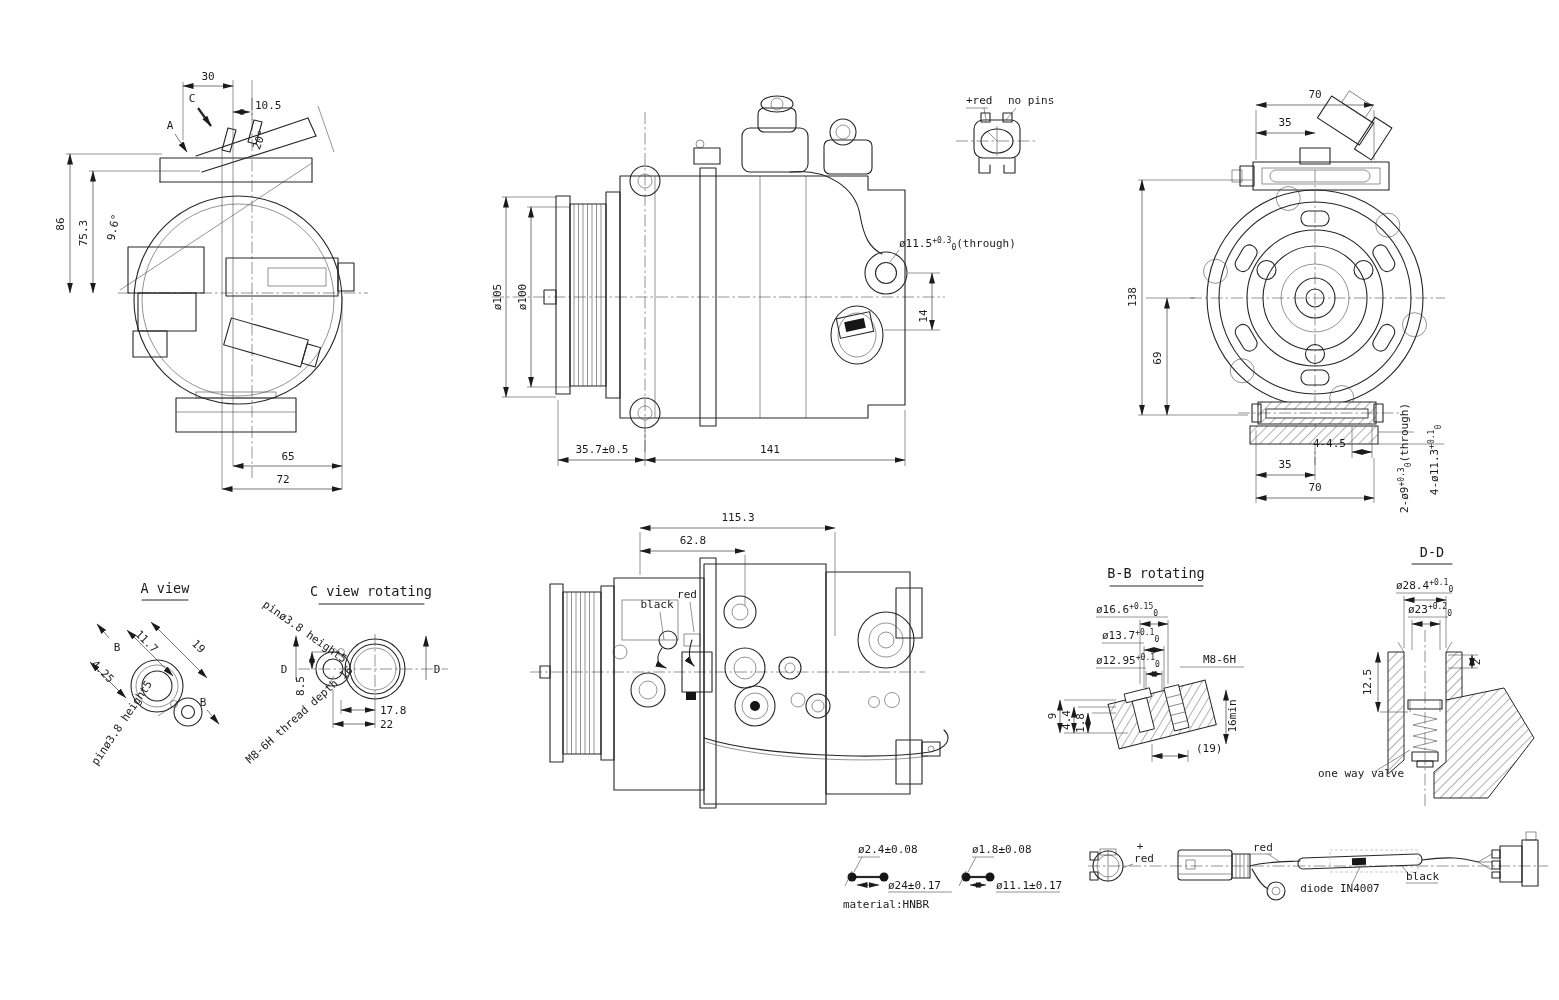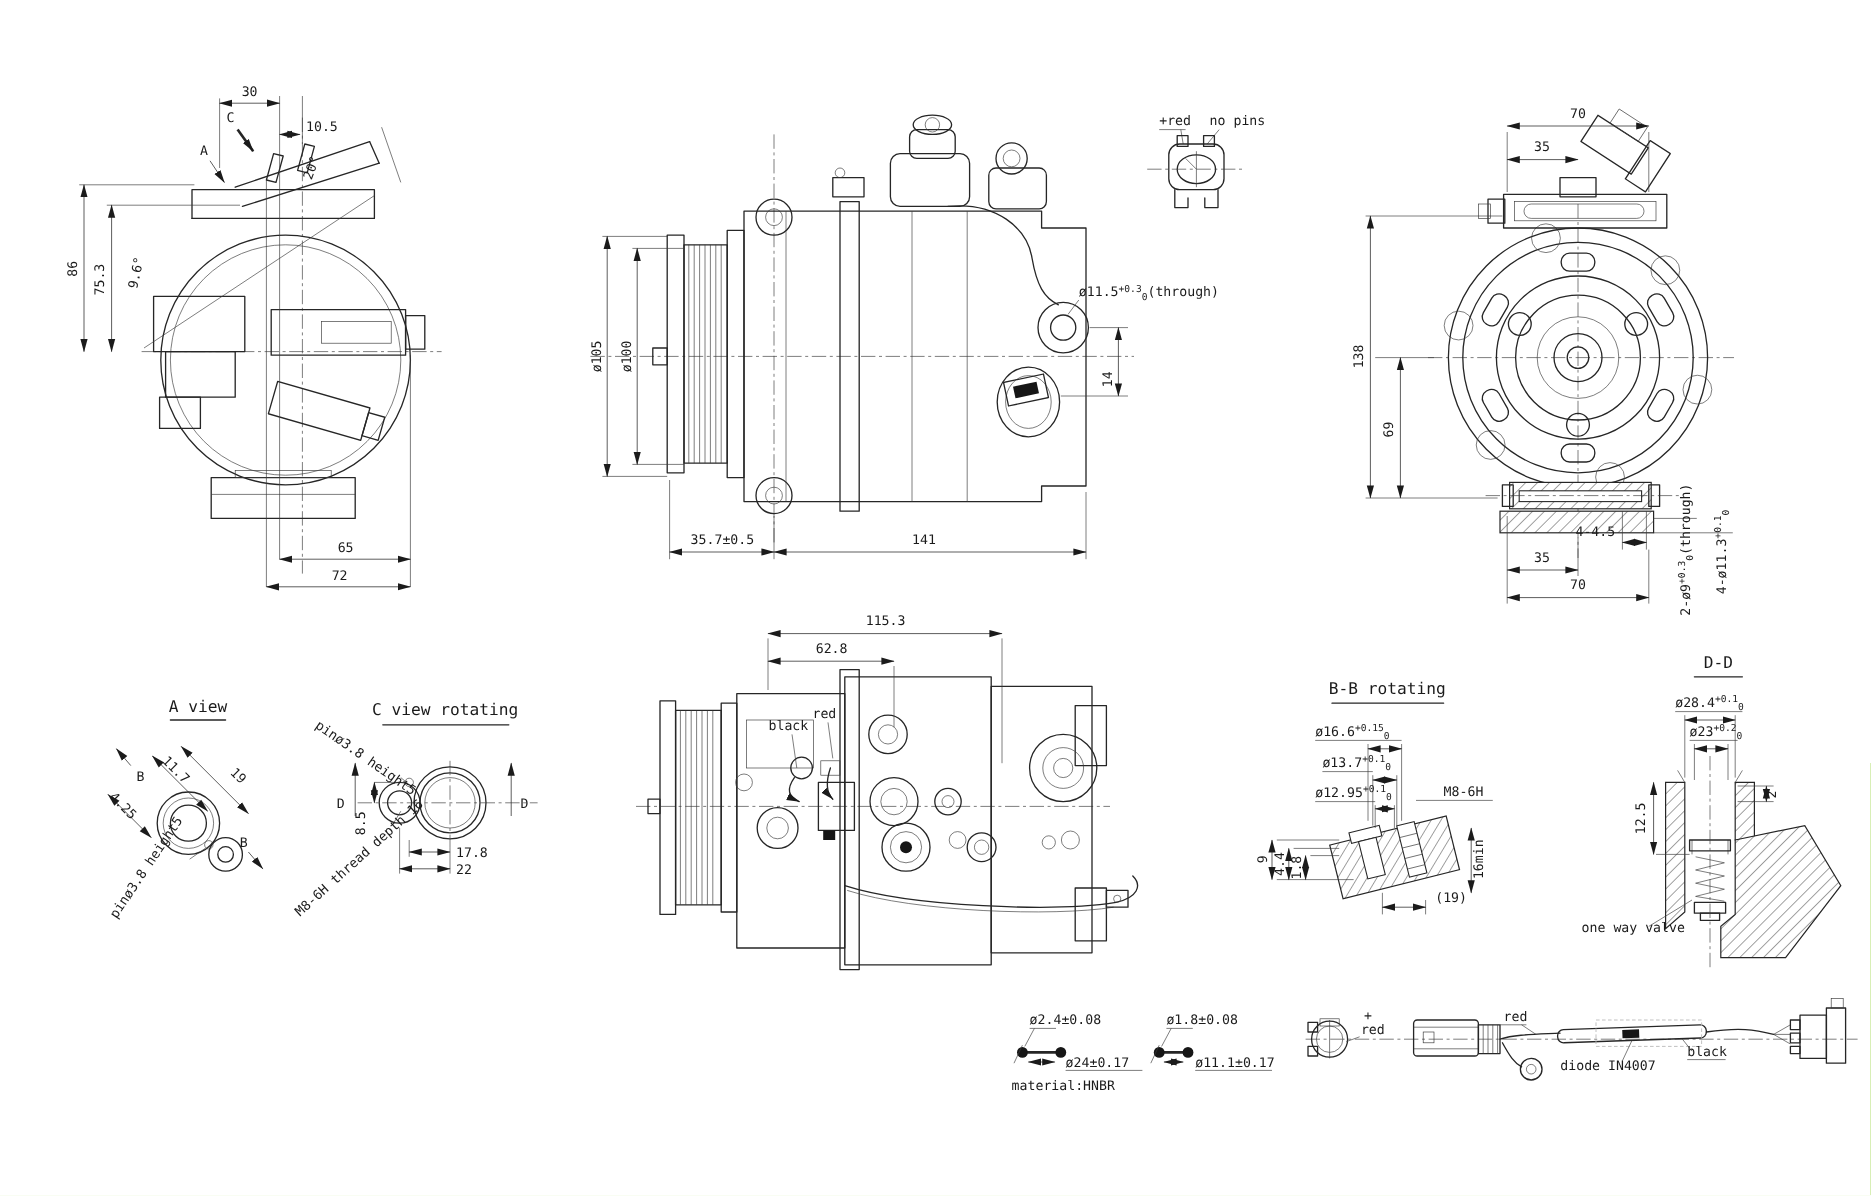--- a/index.html
+++ b/index.html
@@ -1,16 +1,16 @@
 <!DOCTYPE html>
 <html><head>
 <meta charset="utf-8">
 <style>
   html,body{margin:0;padding:0;background:#fff;}
-  .sheet{position:relative;width:1559px;height:996px;background:#84cc16;overflow:hidden;text-align:right;}
+  .sheet{position:relative;width:1559px;height:996px;background:#eab308;overflow:hidden;text-align:right;}
   svg{display:block;}
   .t  {font-family:"DejaVu Sans Mono","Liberation Mono",monospace;font-size:11px;fill:#1b1b1b;}
   .ts {font-size:8px;}
   .tt {font-family:"DejaVu Sans Mono","Liberation Mono",monospace;font-size:13.5px;fill:#1b1b1b;}
   .mid{text-anchor:middle;}
   .end{text-anchor:end;}
   .ln {fill:none;stroke:#262626;stroke-width:1.1;stroke-linejoin:round;stroke-linecap:round;}
   .lw {fill:none;stroke:#262626;stroke-width:2.2;}
   .th {fill:none;stroke:#3a3a3a;stroke-width:0.55;}
   .dm {fill:none;stroke:#2e2e2e;stroke-width:0.65;}

